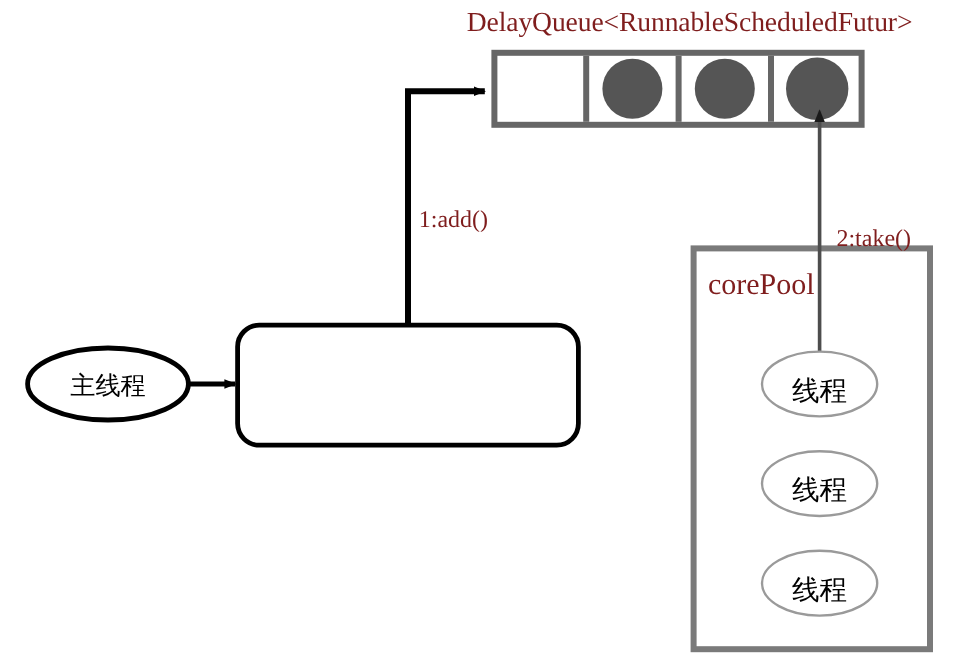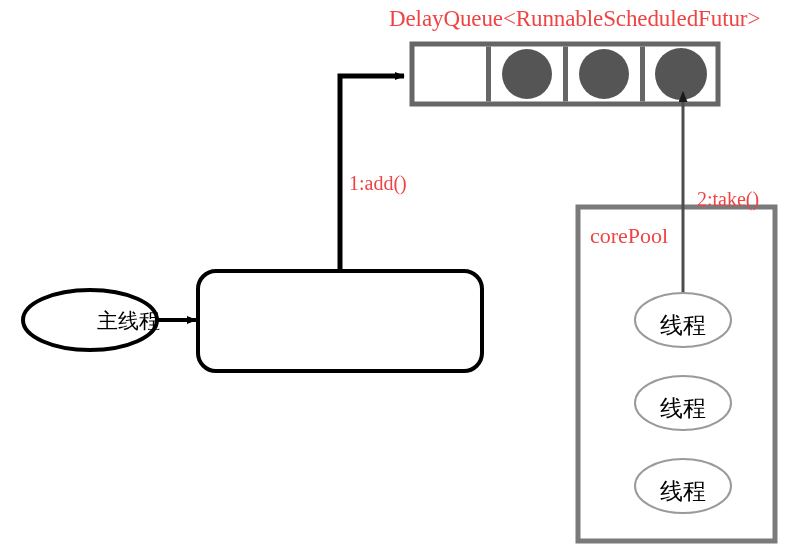--- a/index.html
+++ b/index.html
@@ -22,41 +22,41 @@
     position: absolute;
     left: 0;
     top: 0;
     width: 796px;
     height: 555px;
   }
   .txt {
     position: absolute;
     white-space: nowrap;
     line-height: 1;
-    color: #ef4444;
+    color: #7f1d1d;
   }
   .queue-title {
     font-size: 23px;
     left: 389px;
     top: 7px;
     letter-spacing: -0.1px;
   }
   .label-add {
     font-size: 20px;
     left: 349px;
     top: 173px;
   }
   .label-take {
     font-size: 20px;
     left: 697px;
     top: 154px;
     margin-top: 35px;
   }
   .corepool-label {
-    font-size: 22px;
+    font-size: 25px;
     left: 590px;
     top: 225px;
   }
   .box-line {
     font-size: 20px;
     position: absolute;
     width: 284px;
     left: 198px;
     text-align: center;
     white-space: nowrap;
@@ -64,21 +64,21 @@
   .box-line-1 { top: 296px; }
   .box-line-2 { top: 330px; }
   .cjk {
     font-family: "DejaVu Sans", "Liberation Sans", sans-serif;
   }
   .main-thread-text {
     position: absolute;
     left: 20px;
     top: 307px;
     width: 140px;
-    text-align: right;
+    text-align: center;
     font-size: 21px;
   }
   .pool-thread-text {
     position: absolute;
     width: 112px;
     left: 627px;
     text-align: center;
     font-size: 23px;
   }
   .pt0 { top: 310px; }

